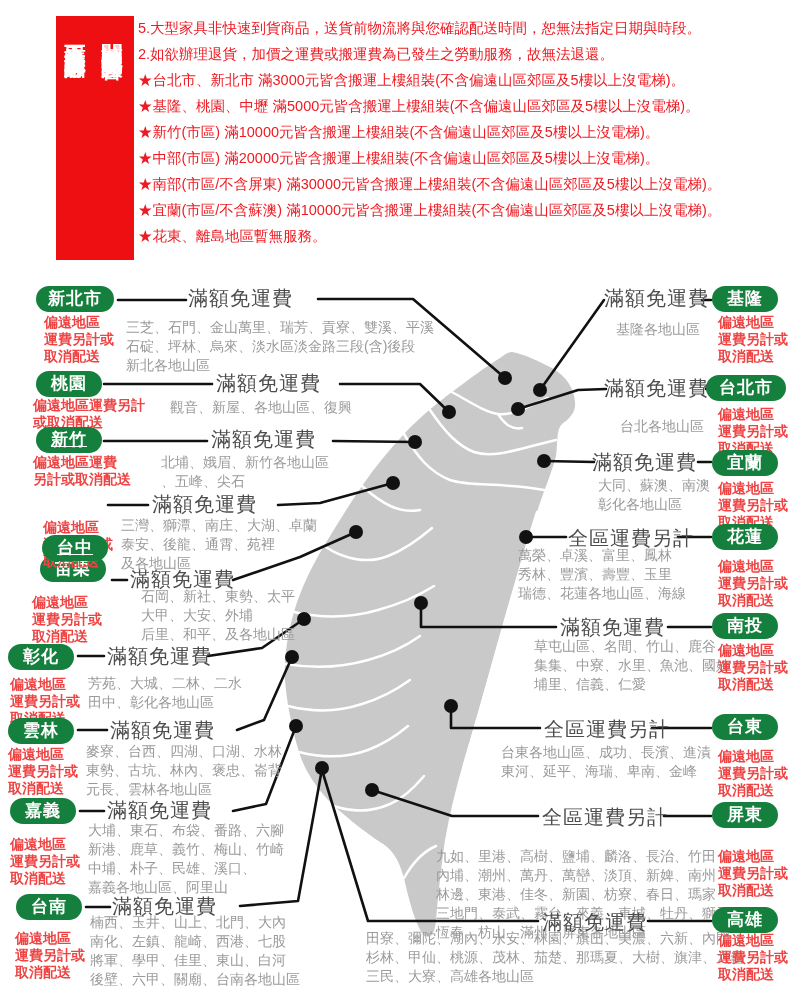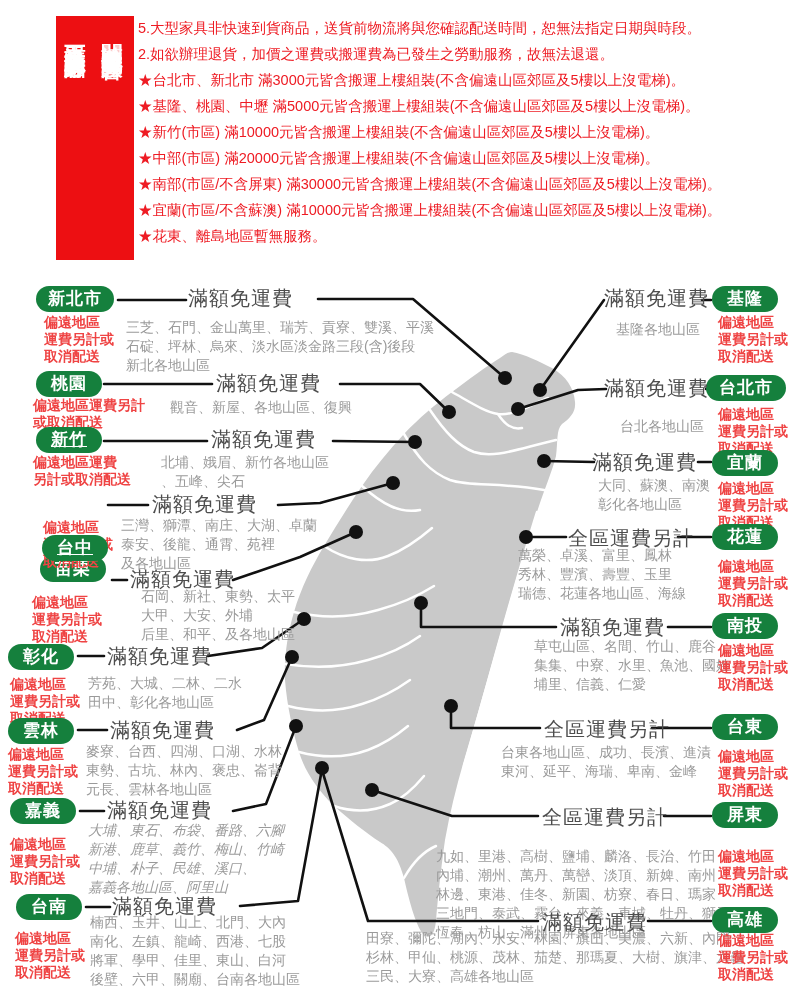--- a/index.html
+++ b/index.html
@@ -204,21 +204,21 @@
     <div>元長、雲林各地山區</div>
   </div>
   <div class="note" style="left:8px;top:746px;">
     <div>偏遠地區</div>
     <div>運費另計或</div>
     <div>取消配送</div>
   </div>
 
   <div class="pill" style="left:10px;top:798px;width:66px;">嘉義</div>
   <div class="fee" style="left:107px;top:800px;">滿額免運費</div>
-  <div class="areas" style="left:88px;top:821px;font-style:italic;">
+  <div class="areas" style="left:88px;top:821px;">
     <div>大埔、東石、布袋、番路、六腳</div>
     <div>新港、鹿草、義竹、梅山、竹崎</div>
     <div>中埔、朴子、民雄、溪口、</div>
     <div>嘉義各地山區、阿里山</div>
   </div>
   <div class="note" style="left:10px;top:836px;">
     <div>偏遠地區</div>
     <div>運費另計或</div>
     <div>取消配送</div>
   </div>

